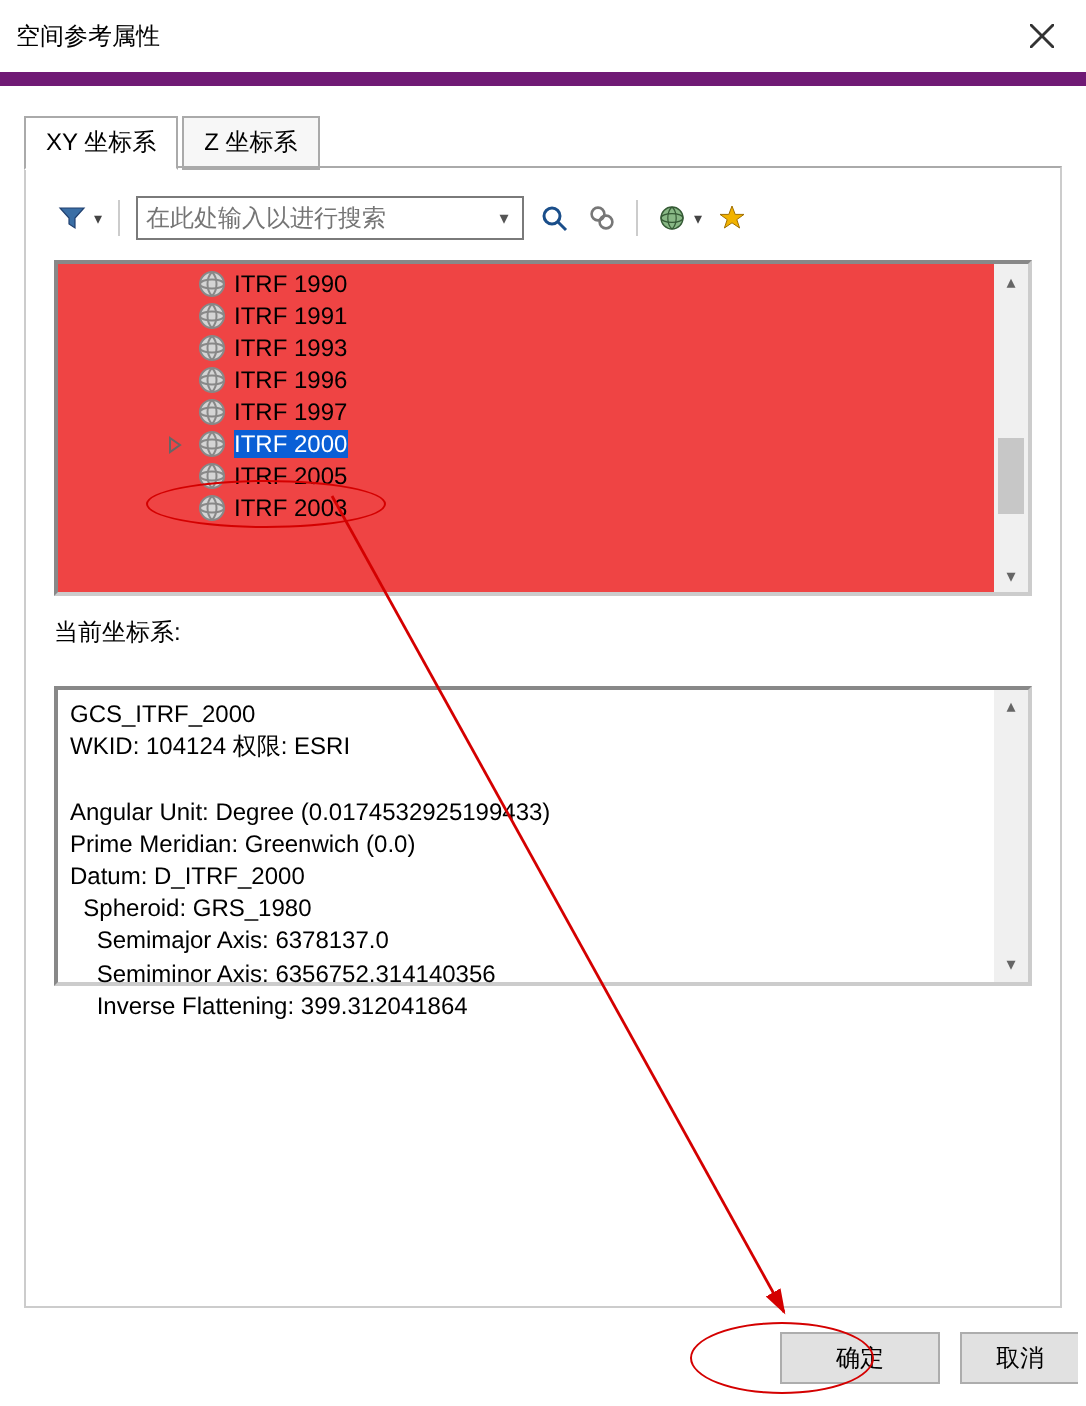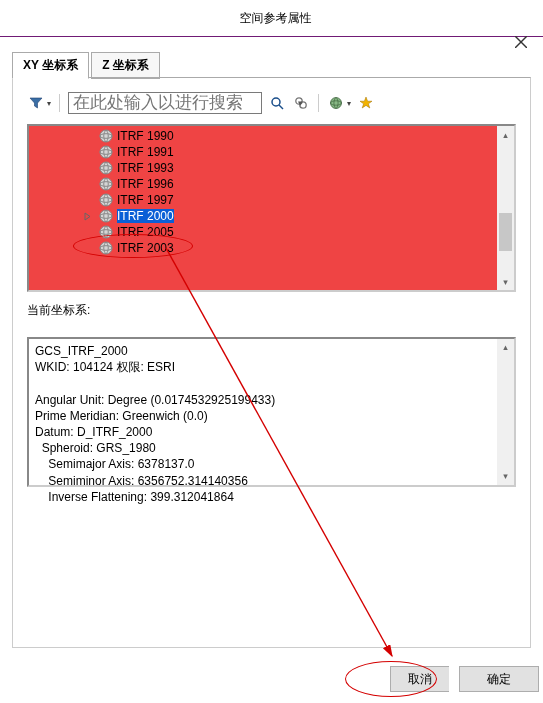--- a/index.html
+++ b/index.html
@@ -12,23 +12,22 @@
   .window {
     width: 543px; height: 703px;
     position: relative;
     background: #fff;
     box-sizing: border-box;
   }
   .titlebar {
     height: 36px;
     display: flex;
     align-items: center;
-    border-bottom: 1px solid #701a75;
+    border-bottom: 7px solid #701a75;
     padding: 0 0 0 8px;
-    flex-direction: column;
   }
   .title-text {
     font-size: 12px;
     line-height: 36px;
   }
   .close-btn {
     margin-left: auto;
     width: 45px; height: 36px;
     display: flex; align-items: center; justify-content: center;
     color: #333;
@@ -51,21 +50,20 @@
     margin-top: 4px;
   }
   .tab {
     padding: 4px 10px;
     font-size: 12px;
     border: 1px solid #aaa;
     background: #f7f7f7;
     position: relative;
     cursor: pointer;
     top: 1px;
-    font-weight: bold;
   }
   .tab.active {
     background:#fff;
     border-bottom: 1px solid #fff;
     z-index: 2;
   }
   .tab + .tab { margin-left: 2px; }
   .tab-panel {
     position: relative;
     border: 1px solid #ccc;
@@ -92,21 +90,21 @@
     border: 1px solid #7a7a7a;
     height: 20px;
     width: 192px;
     background:#fff;
     position: relative;
   }
   .search-combo input {
     flex: 1;
     border: none;
     outline: none;
-    font-size: 17px;
+    font-size: 12px;
     padding: 0 4px;
     height: 100%;
     box-sizing: border-box;
     background: transparent;
     color:#666;
   }
   .search-combo .dd {
     width: 18px; height: 100%;
     display:flex; align-items:center; justify-content:center;
     font-size:9px; color:#555;
@@ -406,21 +404,21 @@
     <defs>
       <marker id="ah" markerWidth="10" markerHeight="10" refX="8" refY="3" orient="auto">
         <path d="M0,0 L9,3 L0,6 Z" fill="#d40000"></path>
       </marker>
     </defs>
     <line x1="166" y1="248" x2="392" y2="656" stroke="#d40000" stroke-width="1.4" marker-end="url(#ah)"></line>
   </svg>
 
   <div class="footer">
     <div class="annot-ellipse" style="position:absolute; right:106px; bottom:6px; width:90px; height:34px;"></div>
+    <div class="win-btn">
+      <span>确定</span>
+    </div>
     <div class="win-btn cut" style="min-width:58px; border-right:none;">
       <span>取消</span>
     </div>
-    <div class="win-btn">
-      <span>确定</span>
-    </div>
   </div>
 
 </div>
 
 </body></html>

